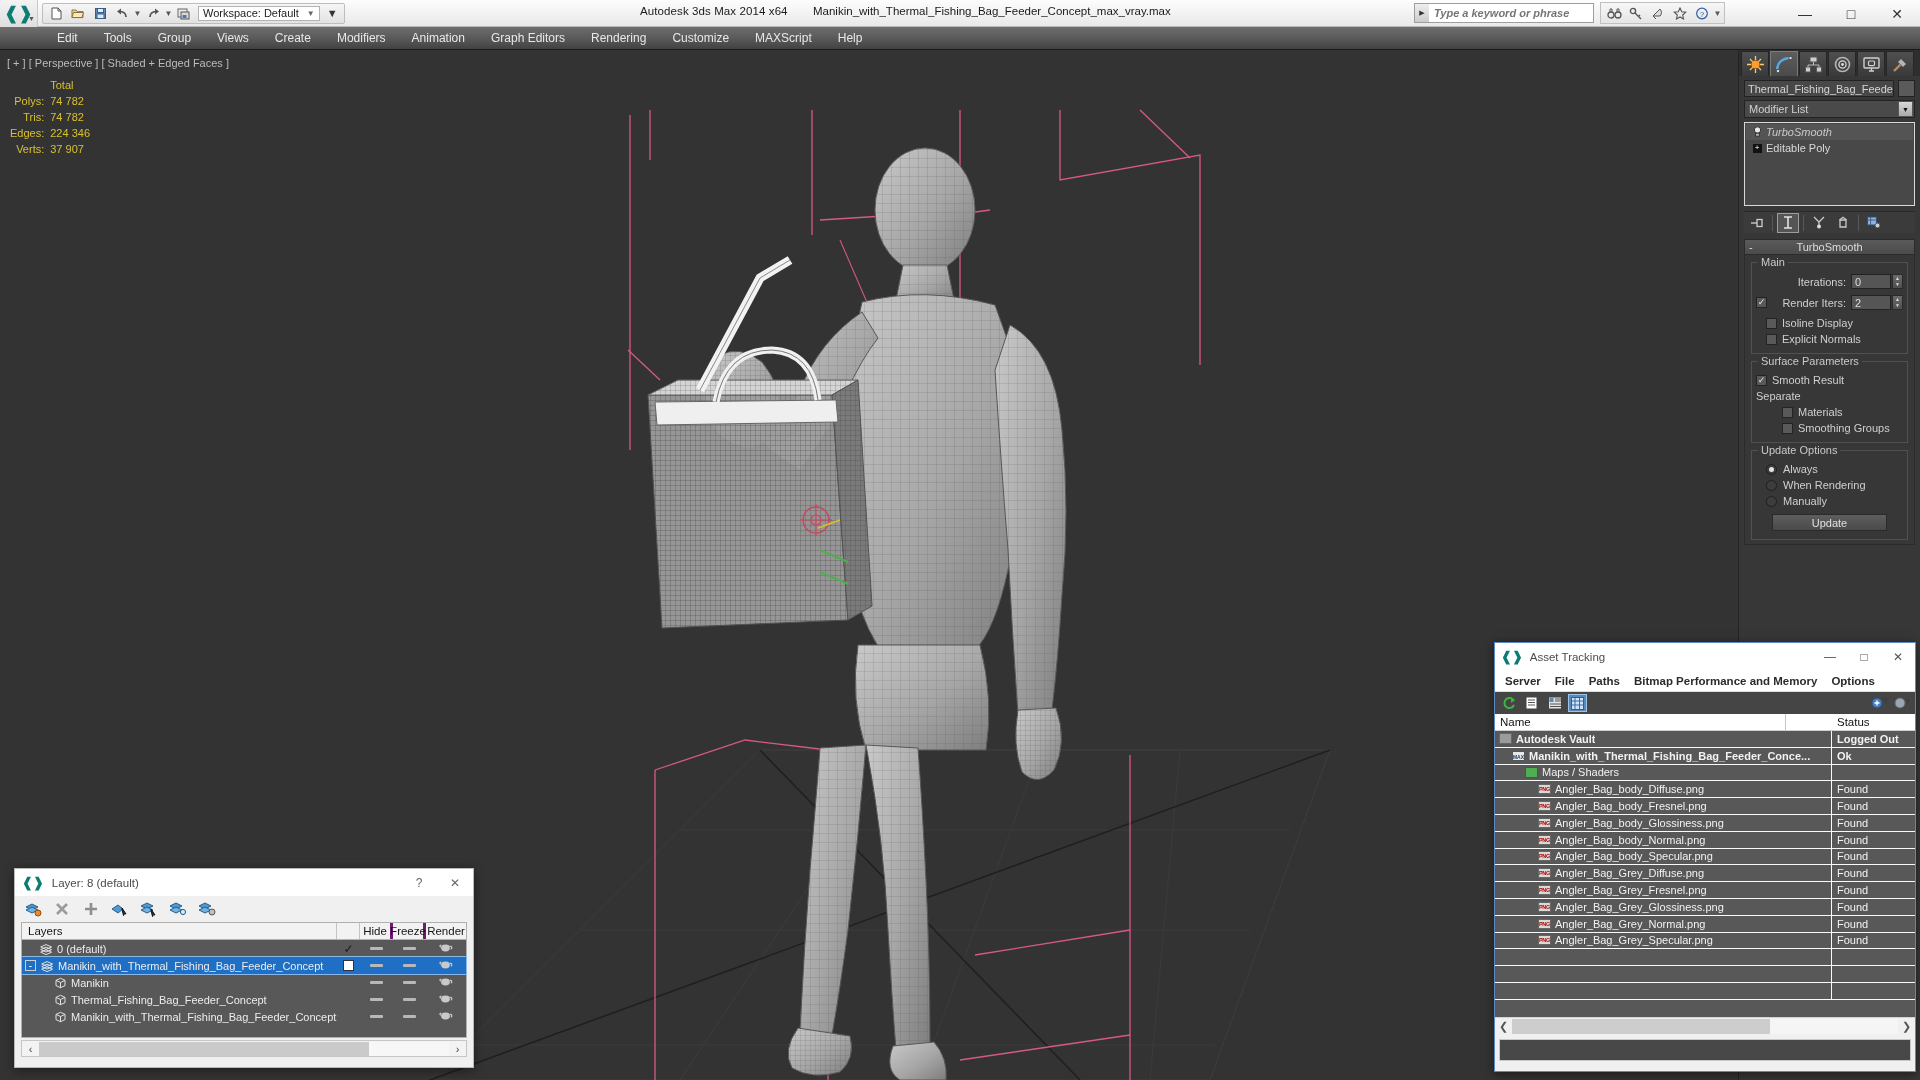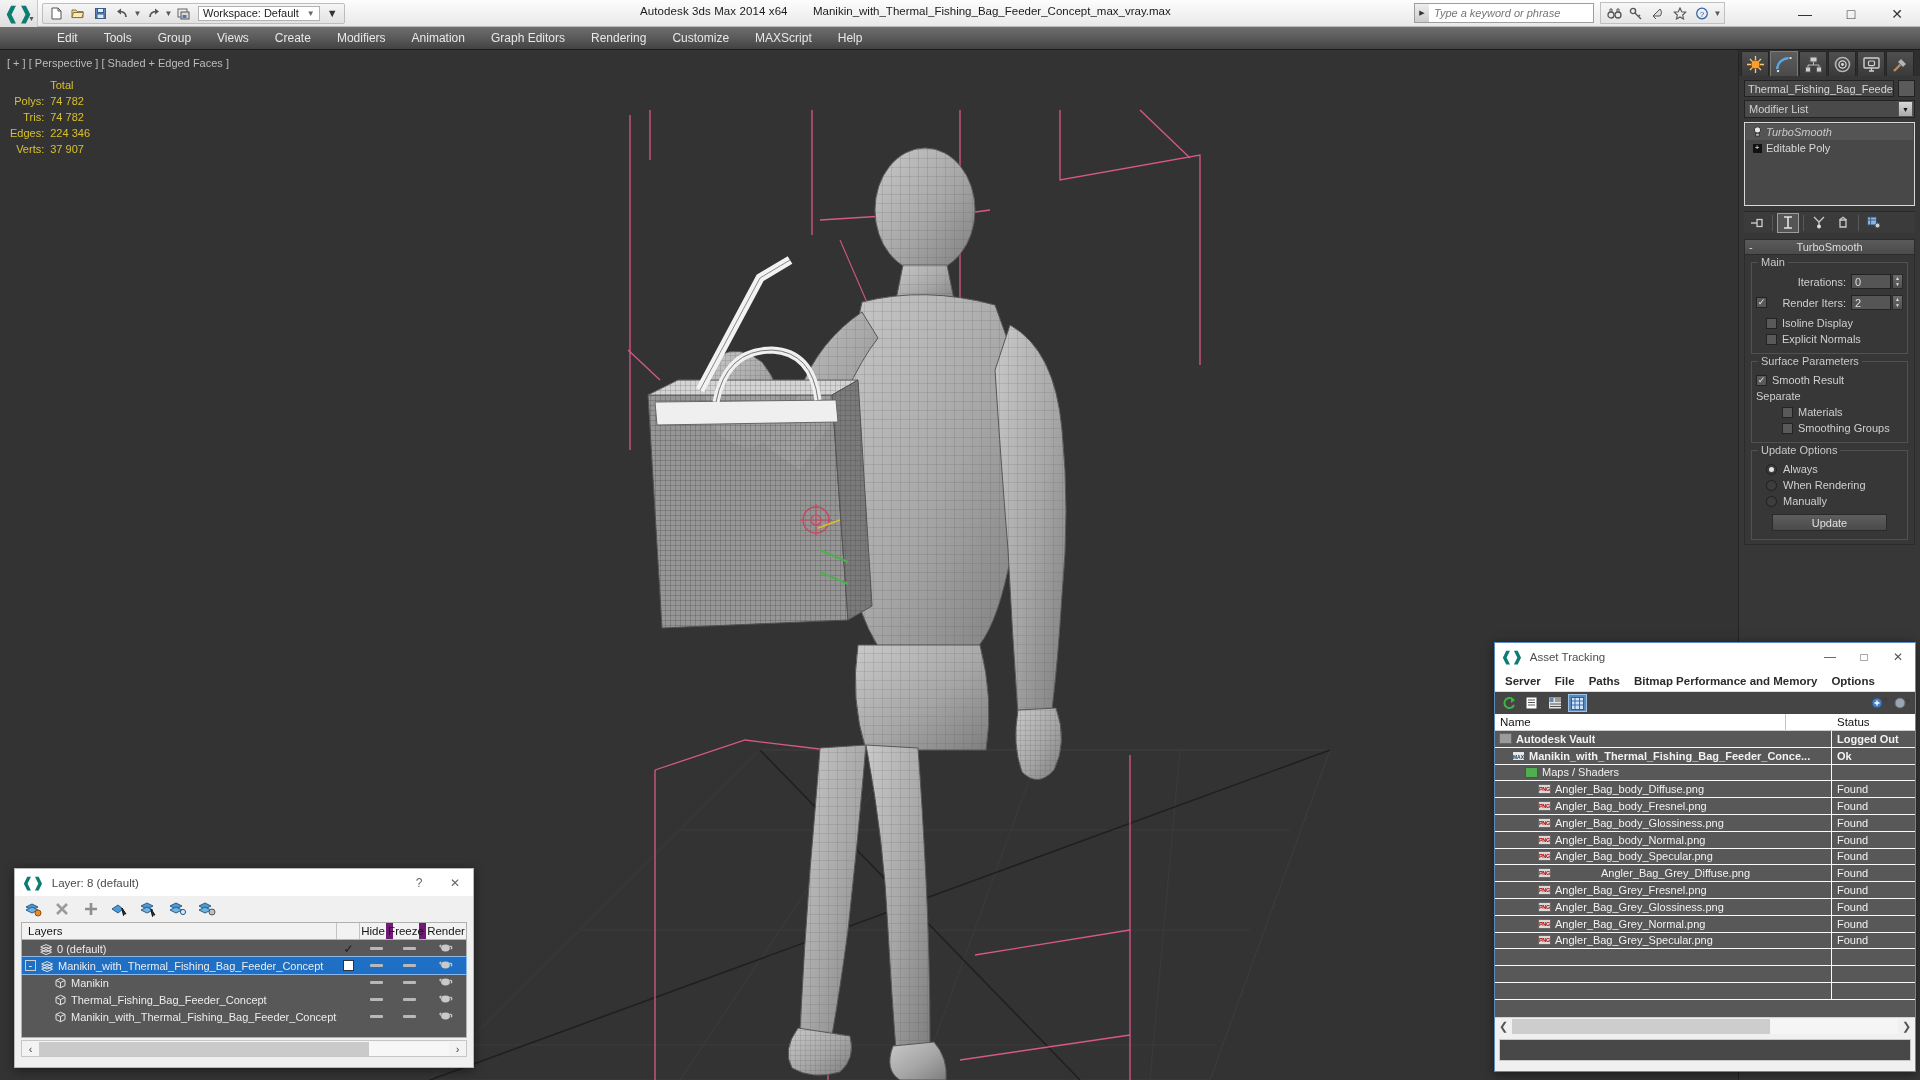--- a/index.html
+++ b/index.html
@@ -48,21 +48,21 @@
   #searchwrap {
     position:absolute; left:1414px; top:3px; width:180px; height:20px;
     background:#fff; border:1px solid #9e9e9e; display:flex; align-items:center;
   }
   #searchwrap .sarrow {
     width:14px; height:18px; background:linear-gradient(to bottom,#eee,#ccc);
     display:flex; align-items:center; justify-content:center; font-size:7px; color:#333;
   }
   #searchwrap input {
     flex:1; border:0; outline:0; font-size:11px; font-style:italic; color:#8a8a8a;
-    padding-left:5px; background:transparent; font-family:"Liberation Sans",sans-serif;
+    padding-left:5px; background:transparent; font-family:"Liberation Sans",sans-serif;font-weight:bold;
   }
   #helpicons { position:absolute; left:1600px; top:2px; display:flex; align-items:center;
     height:22px; background:linear-gradient(to bottom,#f7f7f7,#e5e5e5);
     border:1px solid #c0c0c0; padding:0 2px; }
   .hbtn { width:22px; height:19px; display:flex; align-items:center; justify-content:center; }
   #winbtns { position:absolute; right:0; top:0; display:flex; height:27px; }
   .wbtn { width:46px; height:27px; display:flex; align-items:center; justify-content:center;
     font-size:14px; color:#333; }
 
   
@@ -229,21 +229,21 @@
     justify-content:center; font-size:12px; color:#666; }
   #layer-tb { height:26px; background:#f0f0f0; display:flex; align-items:center;
     padding-left:8px; gap:9px; }
   .ltb { width:20px; height:20px; display:flex; align-items:center; justify-content:center; }
   #layer-grid { margin:0 6px; border:1px solid #b0b0b0; background:#585858; }
   #layer-hdr { height:17px; background:#f2f2f2; display:flex; font-size:11.5px;
     color:#151515; border-bottom:1px solid #b3b3b3; }
   #layer-hdr .hl { flex:1; padding-left:6px; display:flex; align-items:center;
     border-right:1px solid #c3c3c3; }
   #layer-hdr .hc { width:23px; border-right:1px solid #c3c3c3; }
-  #layer-hdr .hx { width:33px; border-right:7px solid #701a75; display:flex;
+  #layer-hdr .hx { width:33px; border-right:3px solid #701a75; display:flex;
     align-items:center; justify-content:center; }
   #layer-hdr .hr { width:40px; display:flex; align-items:center; justify-content:center; }
   .lrow { height:17px; display:flex; font-size:11px; color:#ececec; align-items:center; }
   .lrow.sel { background:#1f6fc4; outline:1px solid #8bb7e8; }
   .lrow .ln { flex:1; display:flex; align-items:center; white-space:nowrap; overflow:hidden; }
   .lrow .lc { width:23px; display:flex; align-items:center; justify-content:center; }
   .lrow .lx { width:33px; display:flex; align-items:center; justify-content:center; }
   .lrow .lr { width:40px; display:flex; align-items:center; justify-content:center; }
   .dash { width:13px; height:3px; background:#b8b8b8; border-radius:1px; }
   .layicon { width:15px; display:flex; align-items:center; justify-content:center;
@@ -842,21 +842,21 @@
         <div class="s">Found</div>
       </div>
       <div class="arow">
         <div class="n" style="padding-left: 43px;">
           <span class="pngic" style="margin-right: 4px;">PNG</span>
           <span style="overflow: hidden; text-overflow: ellipsis; white-space: nowrap;">Angler_Bag_body_Specular.png</span>
         </div>
         <div class="s">Found</div>
       </div>
       <div class="arow">
-        <div class="n" style="padding-left: 43px; gap: 46px;">
+        <div class="n" style="padding-left: 43px;">
           <span class="pngic" style="margin-right: 4px;">PNG</span>
           <span style="overflow: hidden; text-overflow: ellipsis; white-space: nowrap;">Angler_Bag_Grey_Diffuse.png</span>
         </div>
         <div class="s">Found</div>
       </div>
       <div class="arow">
         <div class="n" style="padding-left: 43px;">
           <span class="pngic" style="margin-right: 4px;">PNG</span>
           <span style="overflow: hidden; text-overflow: ellipsis; white-space: nowrap;">Angler_Bag_Grey_Fresnel.png</span>
         </div>

